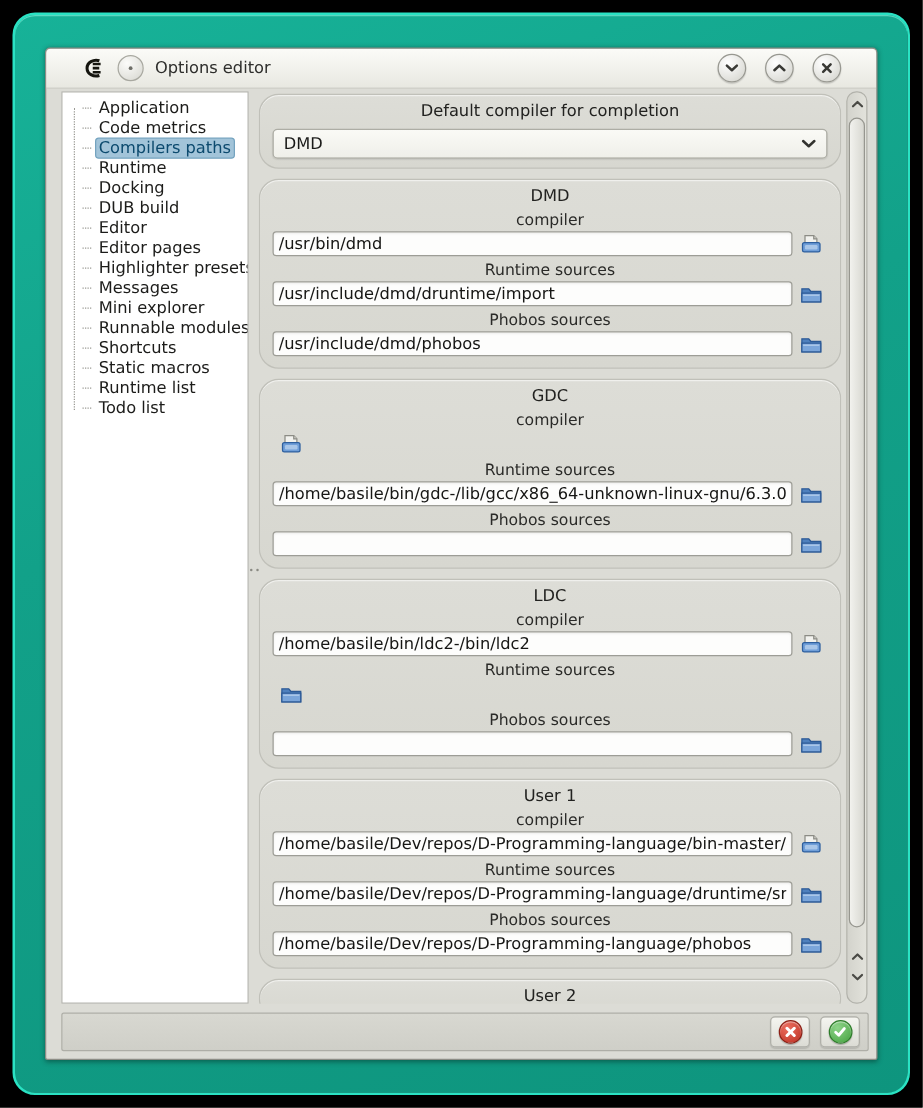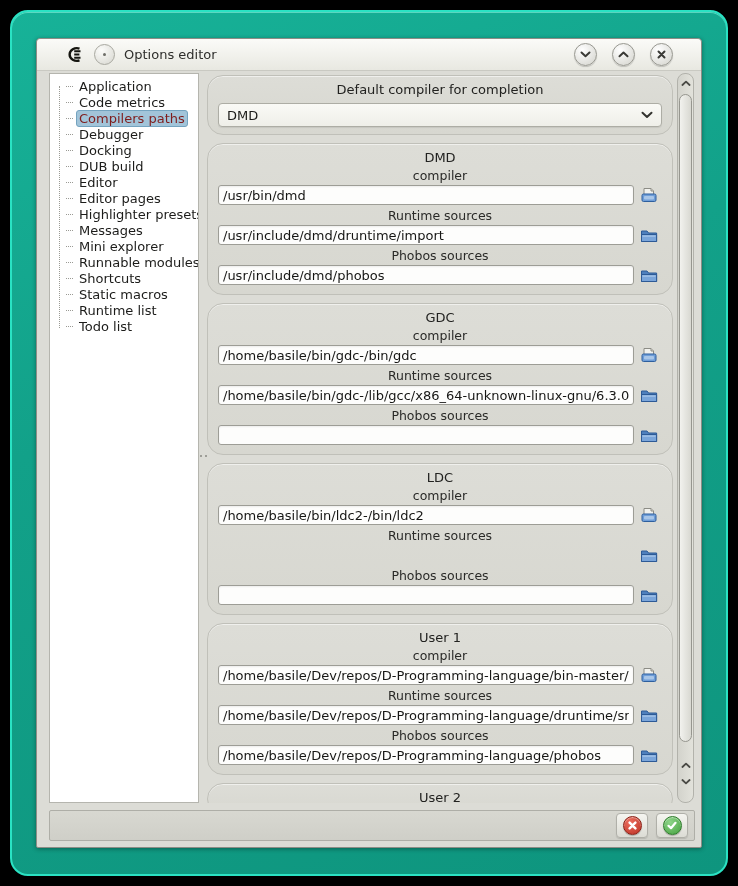--- a/index.html
+++ b/index.html
@@ -34,37 +34,37 @@
   .sidebar{position:absolute;left:12px;top:34px;width:150px;height:730px;background:#ffffff;
     border:1px solid #b5b5ae;overflow:hidden;padding:4px 2px 0 6px;}
   .tree{position:relative;padding-left:10px;}
   .tree::before{content:"";position:absolute;left:3px;top:8px;height:242px;
     border-left:1px dotted #9a9a94;}
   .tree-item{display:flex;align-items:center;height:16px;font-size:13px;color:#1c1c1a;
     white-space:nowrap;cursor:default;}
   .tree-stub{width:7px;border-top:1px dotted #9a9a94;margin-right:3px;flex:0 0 auto;}
   .tree-label{padding:0 3px;border-radius:3px;line-height:15px;}
   .tree-item.selected .tree-label{background:#a2c4d9;border:1px solid #74a3bf;
-    padding:0 2px;color:#7f1d1d;}
+    padding:0 2px;color:#0c4a6e;}
 
   
   .splitter{position:absolute;left:163px;top:412px;width:8px;height:10px;}
   .splitter i{display:block;width:2px;height:2px;background:#8a8a83;border-radius:50%;
     position:absolute;top:4px;}
   .splitter i:first-child{left:0;} .splitter i:last-child{left:5px;}
 
   
   .mainpanel{position:absolute;left:170px;top:34px;width:466px;height:730px;overflow:hidden;}
   .group{background:linear-gradient(#dddDD7,#d7d7d0);border:1px solid #c0c0b9;
     border-radius:16px;margin:0 0 8px 0;padding:5px 10px 7px 10px;
     box-shadow:inset 0 1px 0 rgba(255,255,255,.55);}
   .group:first-child{margin-top:2px;}
   .group-title{text-align:center;font-size:13px;color:#222220;height:18px;line-height:18px;}
   .field-label{text-align:center;font-size:12.5px;color:#2a2a28;height:17px;line-height:17px;}
-  .field-row{display:flex;align-items:center;height:22px;margin-bottom:1px;justify-content:flex-end;}
+  .field-row{display:flex;align-items:center;height:22px;margin-bottom:1px;}
   .field-input{flex:1;height:20px;background:#fdfdfc;border:1px solid #9d9d96;border-radius:3px;
     font-family:"DejaVu Sans","Liberation Sans",sans-serif;font-size:13px;color:#161614;
     padding:0 4px;outline:none;box-shadow:inset 0 1px 2px rgba(0,0,0,.07);min-width:0;}
   .picker-btn{width:26px;height:20px;border:none;background:transparent;margin-left:2px;
     display:flex;align-items:center;justify-content:center;padding:0;cursor:pointer;}
 
   
   .combo{height:24px;margin-top:4px;background:linear-gradient(#fafaf6,#efefe9);
     border:1px solid #adada5;border-radius:4px;display:flex;align-items:center;
     padding:0 8px;font-size:13px;color:#1a1a18;box-shadow:0 1px 1px rgba(0,0,0,.08);}
@@ -141,21 +141,21 @@
     <span class="tree-label">Code metrics</span>
   </div>
 
   <div class="tree-item selected">
     <span class="tree-stub"></span>
     <span class="tree-label">Compilers paths</span>
   </div>
 
   <div class="tree-item">
     <span class="tree-stub"></span>
-    <span class="tree-label">Debugger</span>
+    <span class="tree-label">Runtime</span>
   </div>
 
   <div class="tree-item">
     <span class="tree-stub"></span>
     <span class="tree-label">Docking</span>
   </div>
 
   <div class="tree-item">
     <span class="tree-stub"></span>
     <span class="tree-label">DUB build</span>
@@ -279,21 +279,20 @@
   </div>
 </div>
   </div>
 
   <div class="group">
     <div class="group-title">GDC</div>
     <div class="group-fields">
   <div class="field">
     <div class="field-label">compiler</div>
     <div class="field-row">
-      <input class="field-input" type="text" value="/home/basile/bin/gdc-/bin/gdc" style="">
       <button class="picker-btn">
         <svg class="icon-file" width="18" height="16" viewBox="0 0 18 16">
           <path d="M4 1.5 h7 l2.5 2.5 v7 h-9.5 z" fill="#f2f2ee" stroke="#8c8c85" stroke-width="1"></path>
           <path d="M11 1.5 v2.5 h2.5" fill="#d8d8d0" stroke="#8c8c85" stroke-width="1"></path>
           <rect x="2" y="7" width="14" height="7.5" rx="1.5" fill="#6f9ed8" stroke="#2e5f9e" stroke-width="1"></rect>
           <rect x="4" y="9" width="10" height="3.5" rx="1" fill="#a9c6e8"></rect>
         </svg>
 
       </button>
     </div>

